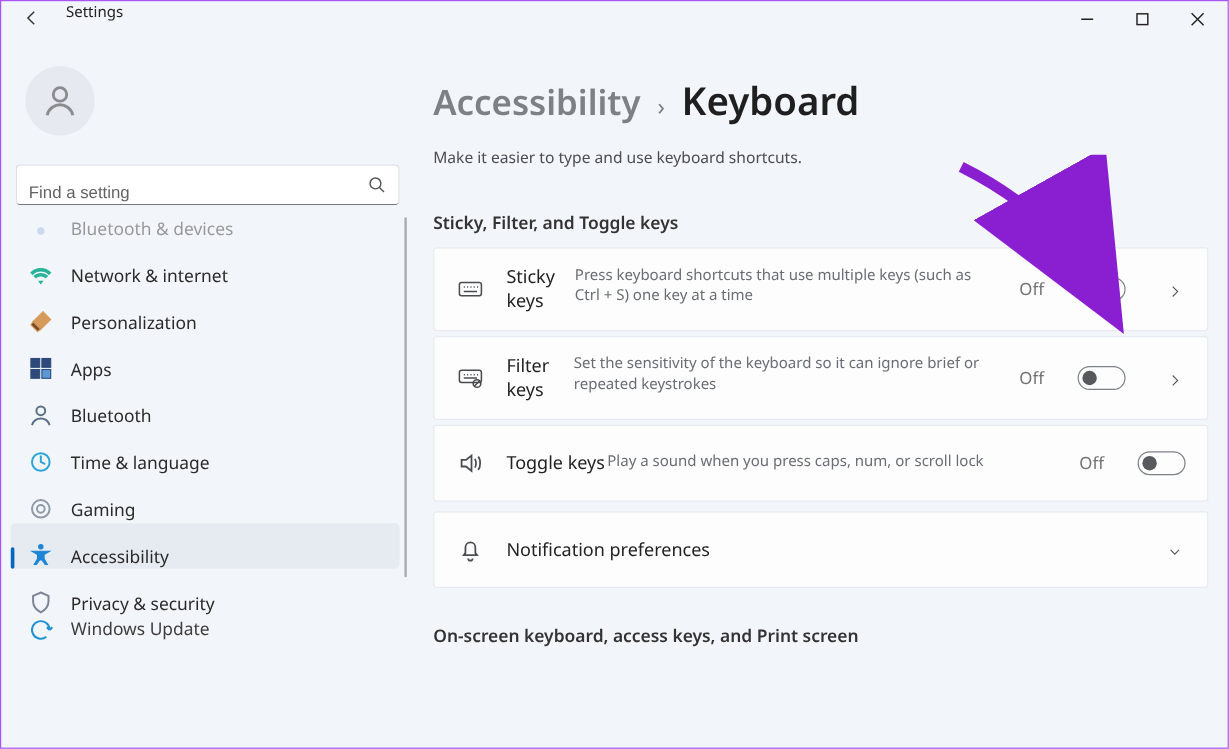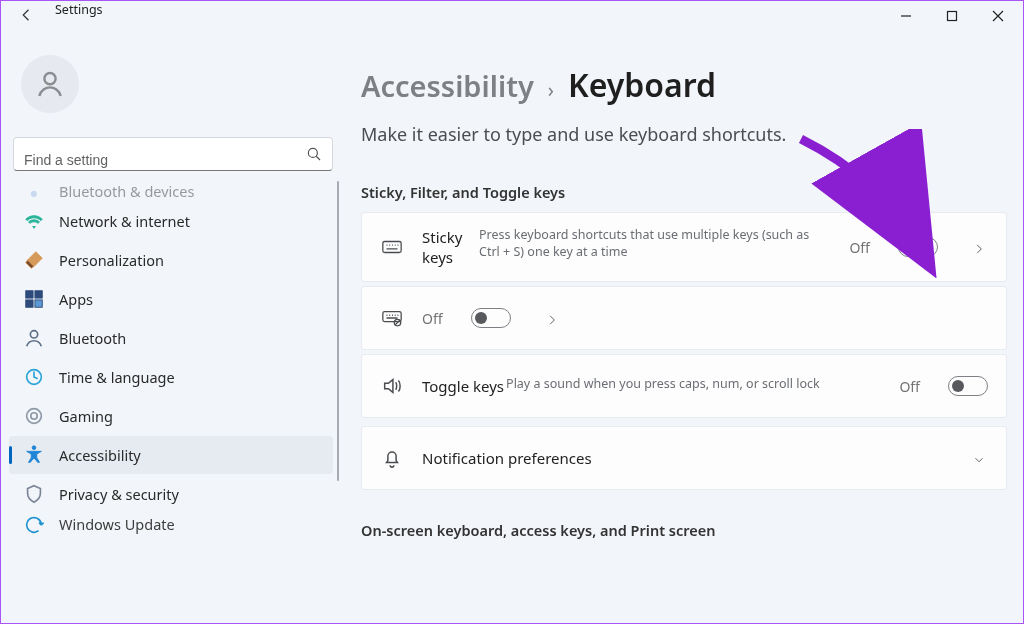--- a/index.html
+++ b/index.html
@@ -21,33 +21,33 @@
   .avatar { width:58px; height:58px; border-radius:50%; background:#e6e9ef; display:flex; align-items:center; justify-content:center; margin-left:6px; }
   .avatar svg { width: 32px; height:32px; stroke:#8a8c8f; stroke-width:1.8; fill:none; }
 
   .search-wrap { margin: 18px 8px 10px 6px; position:relative; }
   .search { width: 100%; height: 34px; background:#fff; border:1px solid #d5d8de; border-bottom:1.5px solid #777; border-radius:4px; padding: 12px 36px 0 10px; font-size:14px; outline:none; }
   .search::placeholder { color:#636363; }
   .search-icon { position:absolute; right:10px; top:8px; width:18px; height:18px; stroke:#555; stroke-width:1.6; fill:none; }
 
   .nav { margin-top: 4px; position:relative; }
   .nav-scroll { position:absolute; right:2px; top:0; width:2px; height:300px; background:#a8acb2; border-radius:2px; }
-  .nav-item { display:flex; align-items:center; height:38px; padding: 0 16px 0 14px; font-size:14.5px; color:#2a2a2a; cursor:pointer; border-radius:4px; margin: 1px 8px 1px 2px; }
+  .nav-item { display:flex; align-items:flex-end; height:38px; padding: 0 16px 0 14px; font-size:14.5px; color:#2a2a2a; cursor:pointer; border-radius:4px; margin: 1px 8px 1px 2px; }
   .nav-item .nic { width:22px; height:22px; margin-right:14px; display:flex; align-items:center; justify-content:center; }
   .nav-item.active { background:#e6ebf1; }
   .nav-item.active::before { content:""; position:absolute; left:2px; width:3px; height:18px; background:#0067c0; border-radius:3px; }
   .nav-item.partial { overflow:hidden; height:20px; align-items:flex-start; color:#3d3d3d; }
 
   
   .main { flex:1; padding: 24px 16px 0 20px; overflow:hidden; }
   .breadcrumb { display:flex; align-items:baseline; gap:14px; }
   .crumb-parent { font-size:29px; font-weight:600; color:#7d8085; }
   .crumb-sep { font-size:20px; color:#7d8085; }
   .crumb-current { font-size:32px; font-weight:600; color:#1f1f1f; }
-  .subtitle { margin-top:16px; font-size:18px; color:#4b4d51; }
+  .subtitle { margin-top:16px; font-size:13px; color:#4b4d51; }
 
   .section-label { margin-top:36px; font-size:14.5px; font-weight:600; color:#333; margin-bottom:10px; }
   .section-label.tight { margin-top:30px; }
 
   .card-group { background:transparent; }
   .card { background:#fdfdfe; border:1px solid #e7eaef; border-radius:3px; margin-bottom:4px; display:flex; align-items:center; padding: 14px 18px 14px 18px; gap:18px; min-height:64px; }
   .card .cic { width:24px; display:flex; align-items:center; justify-content:center; flex-shrink:0; }
   .card .cic svg { width:22px; height:22px; }
   .card .ctext { flex:1; display:flex; flex-direction:row; gap:2px; }
   .card .ctitle { font-size:15px; color:#222; }
@@ -234,20 +234,24 @@
 
       <div class="card">
         <span class="cic">
             <svg viewBox="0 0 24 24" fill="none" stroke="#4a4c4f" stroke-width="1.4">
               <rect x="2" y="5" width="20" height="11" rx="2"></rect>
               <path d="M6 9h1M9 9h1M12 9h1M15 9h1M18 9h1M6 12h12"></path>
               <circle cx="18" cy="17" r="3.5"></circle>
               <path d="M15.5 19.5l5-5"></path>
             </svg>
           </span>
+        <div class="ctext">
+          <span class="ctitle">Filter keys</span>
+          <span class="cdesc">Set the sensitivity of the keyboard so it can ignore brief or repeated keystrokes</span>
+        </div>
         <span class="state">Off</span>
         <span class="toggle"></span>
         <span class="chev"><svg viewBox="0 0 24 24">
               <path d="M9 5l7 7-7 7"></path>
             </svg></span>
       </div>
 
       <div class="card">
         <span class="cic">
             <svg viewBox="0 0 24 24" fill="none" stroke="#4a4c4f" stroke-width="1.6">

